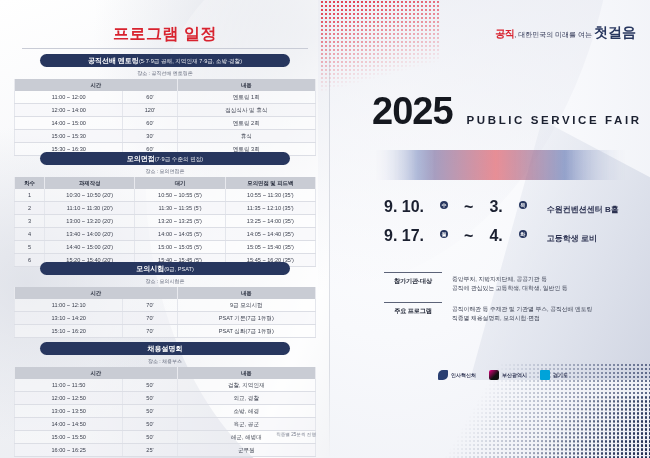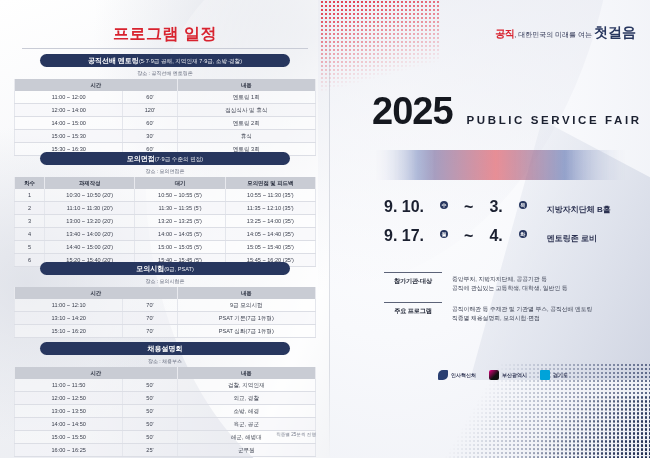--- a/index.html
+++ b/index.html
@@ -413,29 +413,29 @@
 
     <div class="kr-underlay"></div>
 
     <div class="date-block">
       <div class="date-line">
         <span>9. 10.</span>
         <span class="daymark">수</span>
         <span>~</span>
         <span>3.</span>
         <span class="daymark">목</span>
-        <span class="venue">지방자치단체 B홀</span>
+        <span class="venue">수원컨벤션센터 B홀</span>
       </div>
       <div class="date-line">
         <span>9. 17.</span>
         <span class="daymark">월</span>
         <span>~</span>
         <span>4.</span>
         <span class="daymark">화</span>
-        <span class="venue">멘토링존 로비</span>
+        <span class="venue">고등학생 로비</span>
       </div>
     </div>
 
     <div class="info-block">
       <div class="info-row">
         <div class="info-label">참가기관·대상</div>
         <div class="info-values">
           <div>중앙부처, 지방자치단체, 공공기관 등</div>
           <div>공직에 관심있는 고등학생, 대학생, 일반인 등</div>
         </div>

